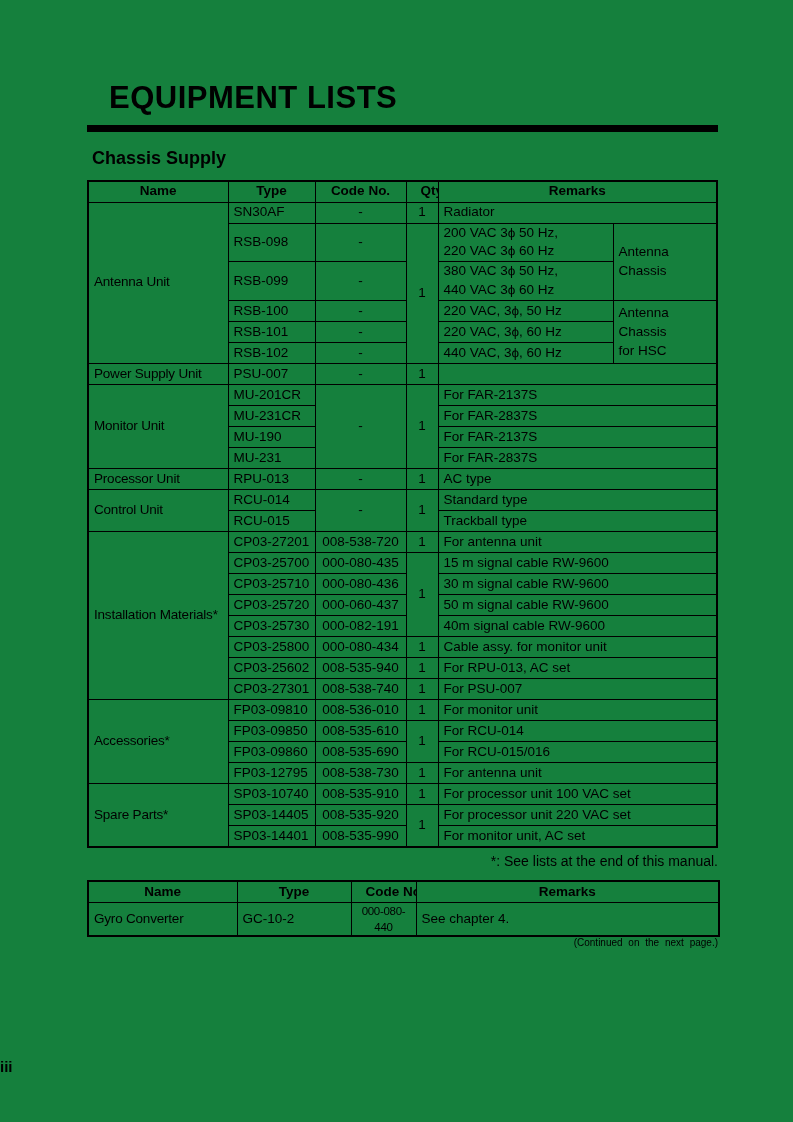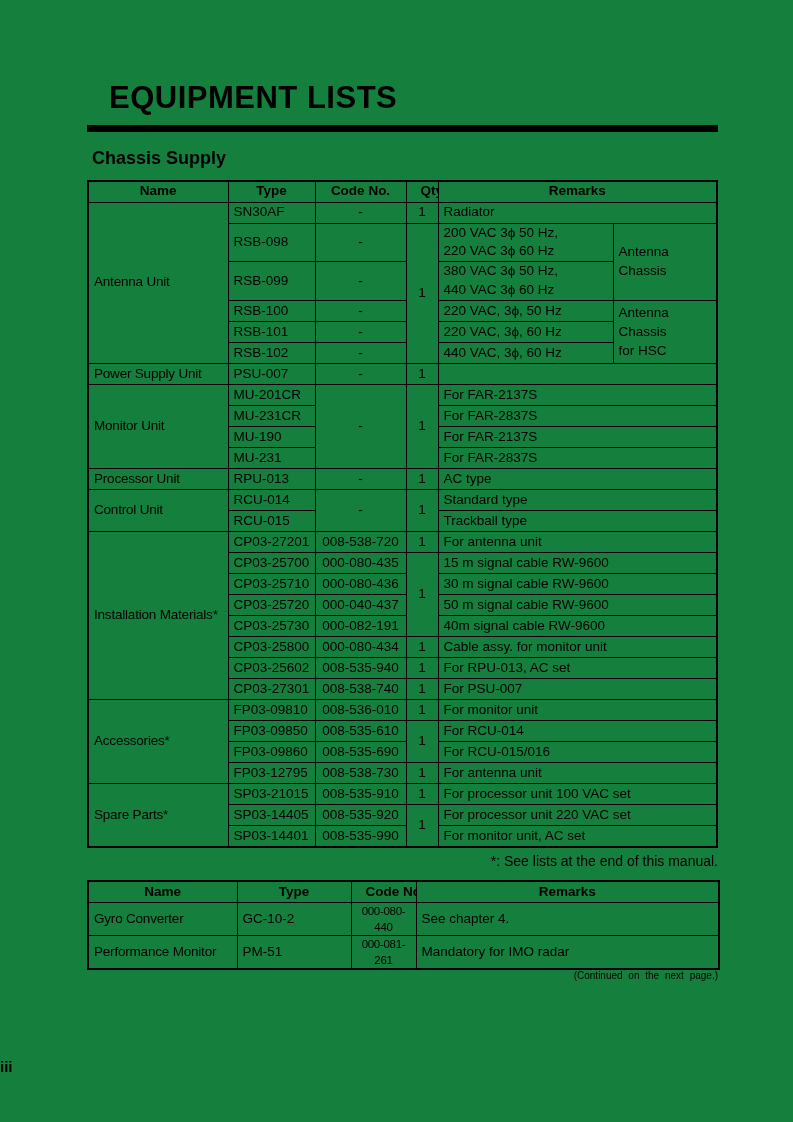--- a/index.html
+++ b/index.html
@@ -164,21 +164,21 @@
             <td rowspan="4" class="col-qty">1</td>
             <td colspan="2" class="col-r">15 m signal cable RW-9600</td>
           </tr>
           <tr>
             <td class="col-type">CP03-25710</td>
             <td class="col-code">000-080-436</td>
             <td colspan="2" class="col-r">30 m signal cable RW-9600</td>
           </tr>
           <tr>
             <td class="col-type">CP03-25720</td>
-            <td class="col-code">000-040-437</td>
+            <td class="col-code">000-060-437</td>
             <td colspan="2" class="col-r">50 m signal cable RW-9600</td>
           </tr>
           <tr>
             <td class="col-type">CP03-25730</td>
             <td class="col-code">000-082-191</td>
             <td colspan="2" class="col-r">40m signal cable RW-9600</td>
           </tr>
           <tr>
             <td class="col-type">CP03-25800</td>
             <td class="col-code">000-080-434</td>
@@ -216,21 +216,21 @@
             <td colspan="2" class="col-r">For RCU-015/016</td>
           </tr>
           <tr>
             <td class="col-type">FP03-12795</td>
             <td class="col-code">008-538-730</td>
             <td class="col-qty">1</td>
             <td colspan="2" class="col-r">For antenna unit</td>
           </tr>
           <tr>
             <td rowspan="3" class="col-name">Spare Parts*</td>
-            <td class="col-type">SP03-21015</td>
+            <td class="col-type">SP03-10740</td>
             <td class="col-code">008-535-910</td>
             <td class="col-qty">1</td>
             <td colspan="2" class="col-r">For processor unit 100 VAC set</td>
           </tr>
           <tr>
             <td class="col-type">SP03-14405</td>
             <td class="col-code">008-535-920</td>
             <td rowspan="2" class="col-qty">1</td>
             <td colspan="2" class="col-r">For processor unit 220 VAC set</td>
           </tr>
@@ -260,26 +260,20 @@
             <th>Remarks</th>
           </tr>
         </thead>
         <tbody>
           <tr>
             <td class="col-name">Gyro Converter</td>
             <td class="col-type">GC-10-2</td>
             <td class="col-code">000-080-440</td>
             <td class="col-r">See chapter 4.</td>
           </tr>
-          <tr>
-            <td class="col-name">Performance Monitor</td>
-            <td class="col-type">PM-51</td>
-            <td class="col-code">000-081-261</td>
-            <td class="col-r">Mandatory for IMO radar</td>
-          </tr>
         </tbody>
       </table>
 
     <div class="continued-note">(Continued on the next page.)</div>
   </div>
 
   <div class="page-number">iii</div>
 </div>
 
 </body></html>

